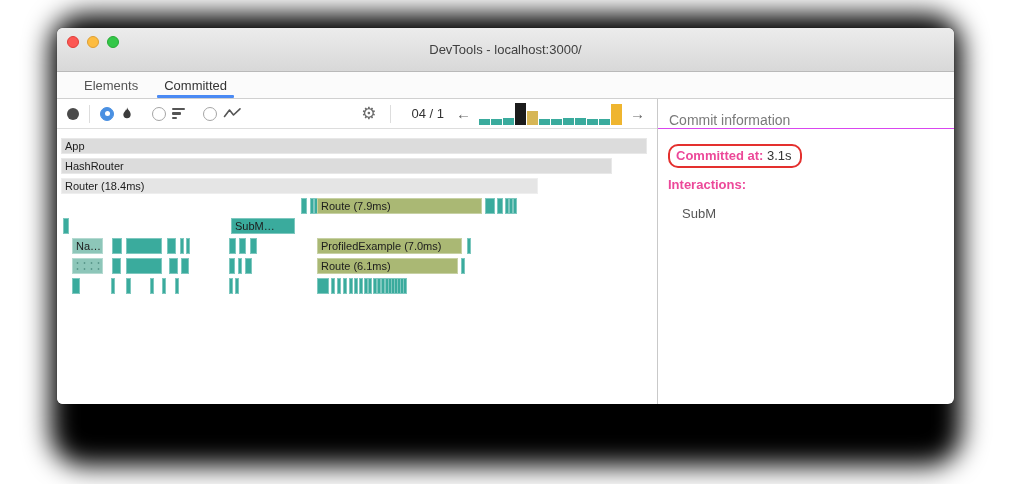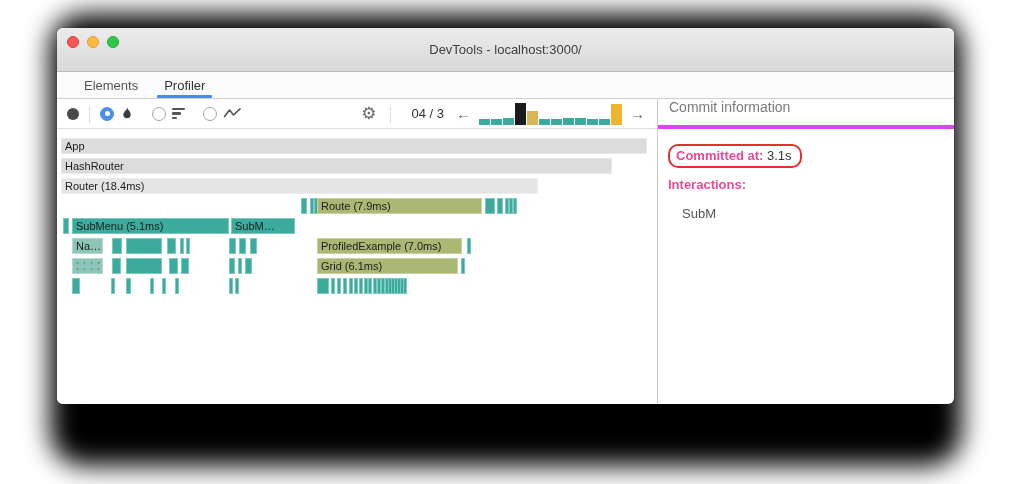--- a/index.html
+++ b/index.html
@@ -71,21 +71,21 @@
   .c-gray  { background:#dcdcdc; }
   .c-orange{ background:#e5e5e5; }
   .c-olive { background:#aab874; }
   .c-teal  { background:#3aab9d; }
   .c-tealLight { background:#8dc6b9; }
   .c-tealDots  { background:#8dc6b9;
     background-image:radial-gradient(rgba(0,70,60,.35) 1px, transparent 1.2px);
     background-size:7px 6px; background-position:2px 2px; }
 
   
-  .panel-header { height:30px; border-bottom:4px solid #d946ef; display:flex; align-items:flex-start;
+  .panel-header { height:30px; border-bottom:1px solid #d946ef; display:flex; align-items:flex-end;
                   padding-left:11px; font-size:14px; color:#7a7a7a; background:#fff; }
   .panel-body { padding:7px 10px; font-size:13px; color:#333; }
   .red-oval { display:inline-block; border:2px solid #e4302e; border-radius:10px;
               padding:2px 8px 3px 6px; margin:2px 0 3px 0; }
   .lbl-bold { font-weight:bold; color:#ec4899; }
   .panel-line { margin:6px 0; }
   .interactions-none { margin:14px 0 0 14px; color:#555; }
 </style>
 </head>
 <body>
@@ -102,21 +102,21 @@
         <span class="light green"></span>
       </div>
       <span class="title-text">DevTools - localhost:3000/</span>
     </div>
 
     <div class="tabbar">
       <div class="tab">
         <span>Elements</span>
       </div>
       <div class="tab active">
-        <span>Profiler</span>
+        <span>Committed</span>
       </div>
     </div>
 
     <div class="main">
 
       <div class="left-pane">
         <div class="toolbar">
           <span class="rec-dot"></span>
           <span class="tb-divider"></span>
 
@@ -144,21 +144,21 @@
               <svg width="19" height="12" viewBox="0 0 19 12">
                   <polyline points="1.5,9.5 6.5,3 10.5,8 17,1.8" fill="none" stroke="#555" stroke-width="1.6" stroke-linecap="round" stroke-linejoin="round"></polyline>
                 </svg>
             </span>
           </div>
 
           <span class="spacer"></span>
 
           <span class="gear">⚙</span>
           <span class="tb-divider"></span>
-          <span class="commit-count">04 / 3</span>
+          <span class="commit-count">04 / 1</span>
           <span class="nav-arrow">←</span>
           <div class="commit-chart" id="commit-chart">
               <div class="cbar" style="height: 6px; background: rgb(58, 171, 157);"></div>
               <div class="cbar" style="height: 6px; background: rgb(58, 171, 157);"></div>
               <div class="cbar" style="height: 7px; background: rgb(58, 171, 157);"></div>
               <div class="cbar" style="height: 22px; background: rgb(27, 27, 27);"></div>
               <div class="cbar" style="height: 14px; background: rgb(214, 182, 86);"></div>
               <div class="cbar" style="height: 6px; background: rgb(58, 171, 157);"></div>
               <div class="cbar" style="height: 6px; background: rgb(58, 171, 157);"></div>
               <div class="cbar" style="height: 7px; background: rgb(58, 171, 157);"></div>
@@ -178,42 +178,41 @@
               <div class="seg c-teal" style="left: 240px; top: 60px; width: 6px;"></div>
               <div class="seg c-teal" style="left: 249px; top: 60px; width: 2px;"></div>
               <div class="seg c-teal" style="left: 253px; top: 60px; width: 2px;"></div>
               <div class="seg c-olive" style="left: 256px; top: 60px; width: 165px;">Route (7.9ms)</div>
               <div class="seg c-teal" style="left: 424px; top: 60px; width: 10px;"></div>
               <div class="seg c-teal" style="left: 436px; top: 60px; width: 6px;"></div>
               <div class="seg c-teal" style="left: 444px; top: 60px; width: 2px;"></div>
               <div class="seg c-teal" style="left: 448px; top: 60px; width: 2px;"></div>
               <div class="seg c-teal" style="left: 452px; top: 60px; width: 3px;"></div>
               <div class="seg c-teal" style="left: 2px; top: 80px; width: 6px;"></div>
-              <div class="seg c-teal" style="left: 11px; top: 80px; width: 157px;">SubMenu (5.1ms)</div>
               <div class="seg c-teal" style="left: 170px; top: 80px; width: 64px;">SubM…</div>
               <div class="seg c-tealLight" style="left: 11px; top: 100px; width: 31px;">Na…</div>
               <div class="seg c-teal" style="left: 51px; top: 100px; width: 10px;"></div>
               <div class="seg c-teal" style="left: 65px; top: 100px; width: 36px;"></div>
               <div class="seg c-teal" style="left: 106px; top: 100px; width: 9px;"></div>
               <div class="seg c-teal" style="left: 119px; top: 100px; width: 4px;"></div>
               <div class="seg c-teal" style="left: 125px; top: 100px; width: 2px;"></div>
               <div class="seg c-teal" style="left: 168px; top: 100px; width: 7px;"></div>
               <div class="seg c-teal" style="left: 178px; top: 100px; width: 7px;"></div>
               <div class="seg c-teal" style="left: 189px; top: 100px; width: 7px;"></div>
               <div class="seg c-olive" style="left: 256px; top: 100px; width: 145px;">ProfiledExample (7.0ms)</div>
               <div class="seg c-teal" style="left: 406px; top: 100px; width: 3px;"></div>
               <div class="seg c-tealDots" style="left: 11px; top: 120px; width: 31px;"></div>
               <div class="seg c-teal" style="left: 51px; top: 120px; width: 9px;"></div>
               <div class="seg c-teal" style="left: 65px; top: 120px; width: 36px;"></div>
               <div class="seg c-teal" style="left: 108px; top: 120px; width: 9px;"></div>
               <div class="seg c-teal" style="left: 120px; top: 120px; width: 8px;"></div>
               <div class="seg c-teal" style="left: 168px; top: 120px; width: 6px;"></div>
               <div class="seg c-teal" style="left: 177px; top: 120px; width: 3px;"></div>
               <div class="seg c-teal" style="left: 184px; top: 120px; width: 7px;"></div>
-              <div class="seg c-olive" style="left: 256px; top: 120px; width: 141px;">Grid (6.1ms)</div>
+              <div class="seg c-olive" style="left: 256px; top: 120px; width: 141px;">Route (6.1ms)</div>
               <div class="seg c-teal" style="left: 400px; top: 120px; width: 2px;"></div>
               <div class="seg c-teal" style="left: 11px; top: 140px; width: 8px;"></div>
               <div class="seg c-teal" style="left: 50px; top: 140px; width: 2px;"></div>
               <div class="seg c-teal" style="left: 65px; top: 140px; width: 5px;"></div>
               <div class="seg c-teal" style="left: 89px; top: 140px; width: 3px;"></div>
               <div class="seg c-teal" style="left: 101px; top: 140px; width: 2px;"></div>
               <div class="seg c-teal" style="left: 114px; top: 140px; width: 2px;"></div>
               <div class="seg c-teal" style="left: 168px; top: 140px; width: 2px;"></div>
               <div class="seg c-teal" style="left: 174px; top: 140px; width: 3px;"></div>
               <div class="seg c-teal" style="left: 256px; top: 140px; width: 12px;"></div>

